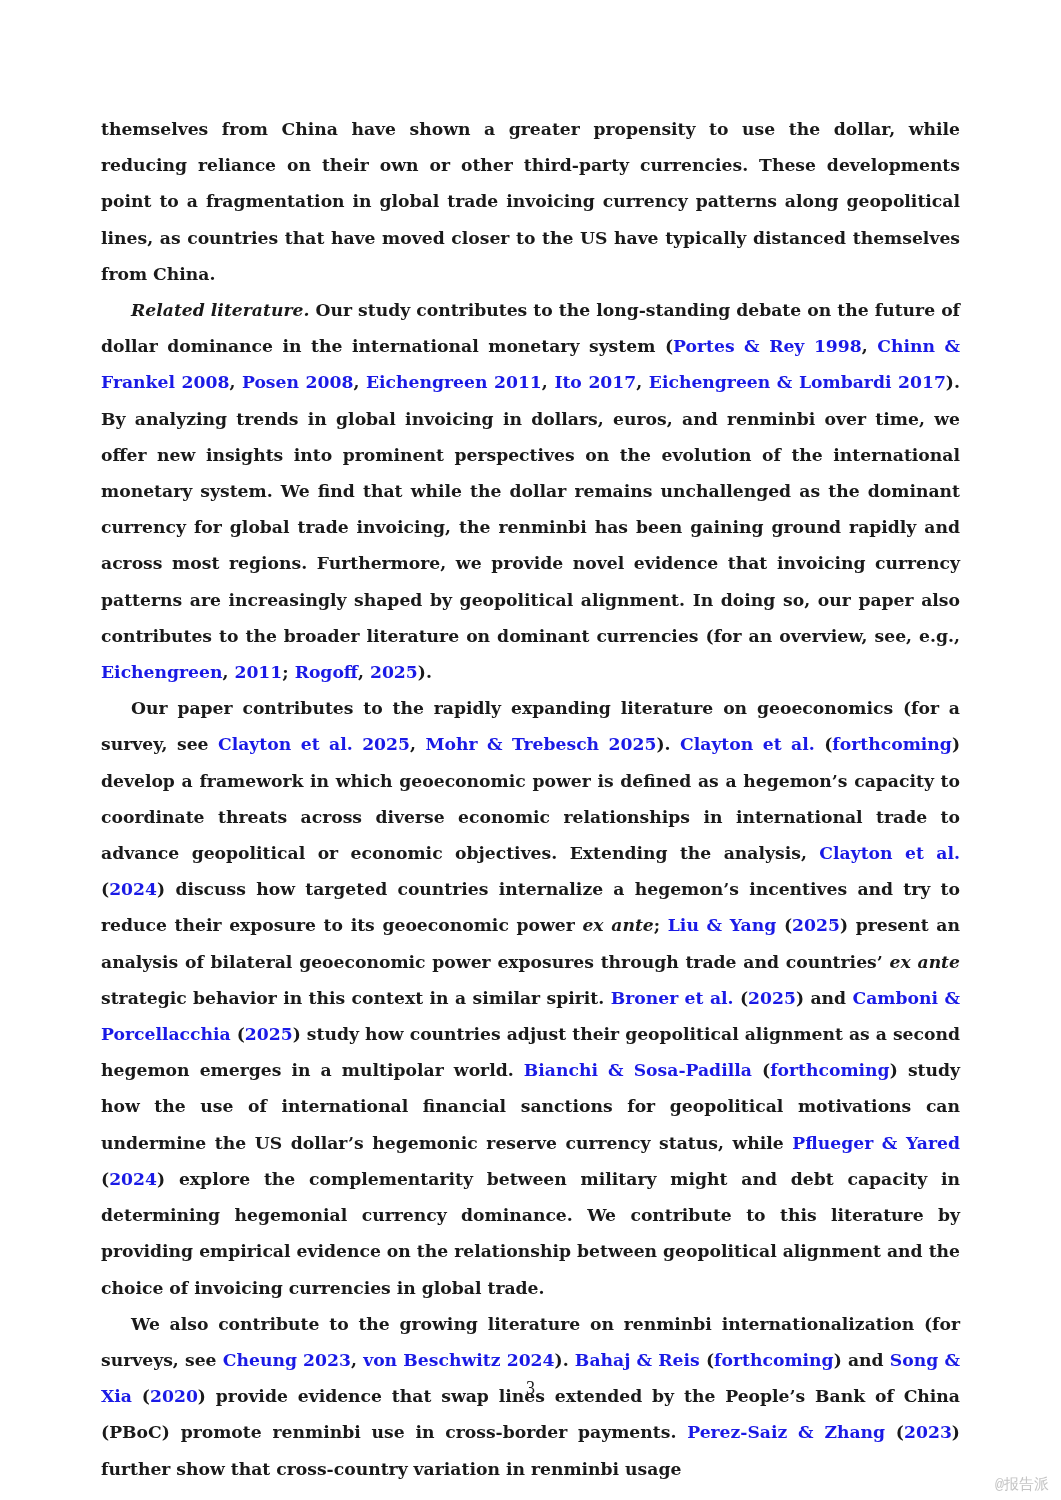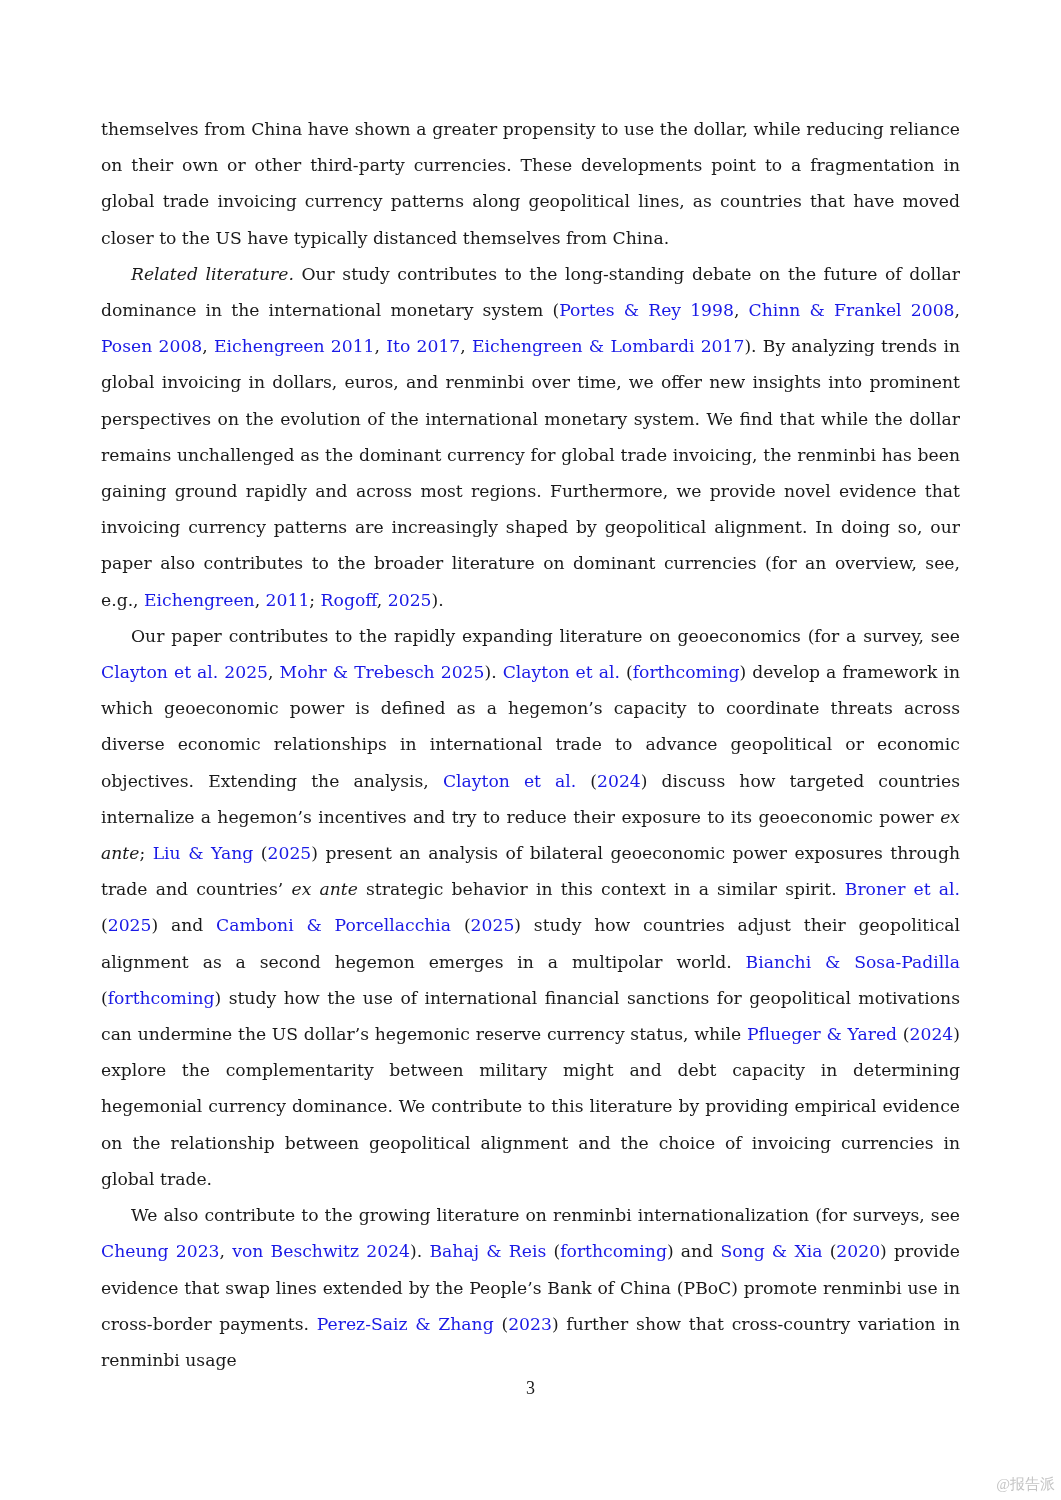--- a/index.html
+++ b/index.html
@@ -3,31 +3,31 @@
 <meta charset="utf-8">
 <style>
   html, body { margin: 0; padding: 0; background: #ffffff; }
   body { width: 1061px; height: 1500px; position: relative; overflow: hidden; }
   .page {
     position: absolute; left: 101px; top: 111px; width: 859px;
     font-family: "DejaVu Serif", "Liberation Serif", serif;
     font-size: 17.2px; line-height: 36.2px; color: #1a1a1a;
     text-align: justify;
   }
-  .page p { margin: 0; text-indent: 0; }
+  .page p { margin: 0; text-indent: 0; font-weight: bold; }
   .page p.indent { text-indent: 30px; }
   .page a, .link { color: #1a1ae6; text-decoration: none; cursor: pointer; }
   .page em { font-style: italic; }
   .page-number {
     position: absolute; top: 1378px; left: 0; width: 1061px; text-align: center;
     font-family: "Liberation Serif", serif; font-size: 18px; color: #1a1a1a;
   }
   .watermark {
-    position: absolute; right: 6px; bottom: 6px;
-    font-family: Liberation Serif, serif; font-size: 15px; color: #c4c4c4;
+    position: absolute; right: 12px; bottom: 6px;
+    font-family: Liberation Mono, monospace; font-size: 15px; color: #c4c4c4;
   }
 </style>
 </head>
 <body>
 
 <div class="page" id="paper-body">
     <p class=""><span>themselves from China have shown a greater propensity to use the dollar, while reducing reliance on their own or other third-party currencies.  These developments point to a fragmentation in global trade invoicing currency patterns along geopolitical lines, as countries that have moved closer to the US have typically distanced themselves from China.</span></p>
     <p class="indent"><em>Related literature.</em><span>  Our study contributes to the long-standing debate on the future of dollar dominance in the international monetary system (</span><a style="color: rgb(26, 26, 230);">Portes &amp; Rey 1998</a><span>, </span><a style="color: rgb(26, 26, 230);">Chinn &amp; Frankel 2008</a><span>, </span><a style="color: rgb(26, 26, 230);">Posen 2008</a><span>, </span><a style="color: rgb(26, 26, 230);">Eichengreen 2011</a><span>, </span><a style="color: rgb(26, 26, 230);">Ito 2017</a><span>, </span><a style="color: rgb(26, 26, 230);">Eichengreen &amp; Lombardi 2017</a><span>).  By analyzing trends in global invoicing in dollars, euros, and renminbi over time, we offer new insights into prominent perspectives on the evolution of the international monetary system. We find that while the dollar remains unchallenged as the dominant currency for global trade invoicing, the renminbi has been gaining ground rapidly and across most regions. Furthermore, we provide novel evidence that invoicing currency patterns are increasingly shaped by geopolitical alignment. In doing so, our paper also contributes to the broader literature on dominant currencies (for an overview, see, e.g., </span><a style="color: rgb(26, 26, 230);">Eichengreen</a><span>, </span><a style="color: rgb(26, 26, 230);">2011</a><span>; </span><a style="color: rgb(26, 26, 230);">Rogoff</a><span>, </span><a style="color: rgb(26, 26, 230);">2025</a><span>).</span></p>
     <p class="indent"><span>Our paper contributes to the rapidly expanding literature on geoeconomics (for a survey, see </span><a style="color: rgb(26, 26, 230);">Clayton et al. 2025</a><span>, </span><a style="color: rgb(26, 26, 230);">Mohr &amp; Trebesch 2025</a><span>).  </span><a style="color: rgb(26, 26, 230);">Clayton et al.</a><span> (</span><a style="color: rgb(26, 26, 230);">forthcoming</a><span>) develop a framework in which geoeconomic power is defined as a hegemon’s capacity to coordinate threats across diverse economic relationships in international trade to advance geopolitical or economic objectives. Extending the analysis, </span><a style="color: rgb(26, 26, 230);">Clayton et al.</a><span> (</span><a style="color: rgb(26, 26, 230);">2024</a><span>) discuss how targeted countries internalize a hegemon’s incentives and try to reduce their exposure to its geoeconomic power </span><em>ex ante</em><span>; </span><a style="color: rgb(26, 26, 230);">Liu &amp; Yang</a><span> (</span><a style="color: rgb(26, 26, 230);">2025</a><span>) present an analysis of bilateral geoeconomic power exposures through trade and countries’ </span><em>ex ante</em><span> strategic behavior in this context in a similar spirit. </span><a style="color: rgb(26, 26, 230);">Broner et al.</a><span> (</span><a style="color: rgb(26, 26, 230);">2025</a><span>) and </span><a style="color: rgb(26, 26, 230);">Camboni &amp; Porcellacchia</a><span> (</span><a style="color: rgb(26, 26, 230);">2025</a><span>) study how countries adjust their geopolitical alignment as a second hegemon emerges in a multipolar world.  </span><a style="color: rgb(26, 26, 230);">Bianchi &amp; Sosa-Padilla</a><span> (</span><a style="color: rgb(26, 26, 230);">forthcoming</a><span>) study how the use of international financial sanctions for geopolitical motivations can undermine the US dollar’s hegemonic reserve currency status, while </span><a style="color: rgb(26, 26, 230);">Pflueger &amp; Yared</a><span> (</span><a style="color: rgb(26, 26, 230);">2024</a><span>) explore the complementarity between military might and debt capacity in determining hegemonial currency dominance. We contribute to this literature by providing empirical evidence on the relationship between geopolitical alignment and the choice of invoicing currencies in global trade.</span></p>
     <p class="indent"><span>We also contribute to the growing literature on renminbi internationalization (for surveys, see </span><a style="color: rgb(26, 26, 230);">Cheung 2023</a><span>, </span><a style="color: rgb(26, 26, 230);">von Beschwitz 2024</a><span>).  </span><a style="color: rgb(26, 26, 230);">Bahaj &amp; Reis</a><span> (</span><a style="color: rgb(26, 26, 230);">forthcoming</a><span>) and </span><a style="color: rgb(26, 26, 230);">Song &amp; Xia</a><span> (</span><a style="color: rgb(26, 26, 230);">2020</a><span>) provide evidence that swap lines extended by the People’s Bank of China (PBoC) promote renminbi use in cross-border payments.  </span><a style="color: rgb(26, 26, 230);">Perez-Saiz &amp; Zhang</a><span> (</span><a style="color: rgb(26, 26, 230);">2023</a><span>) further show that cross-country variation in renminbi usage</span></p>

